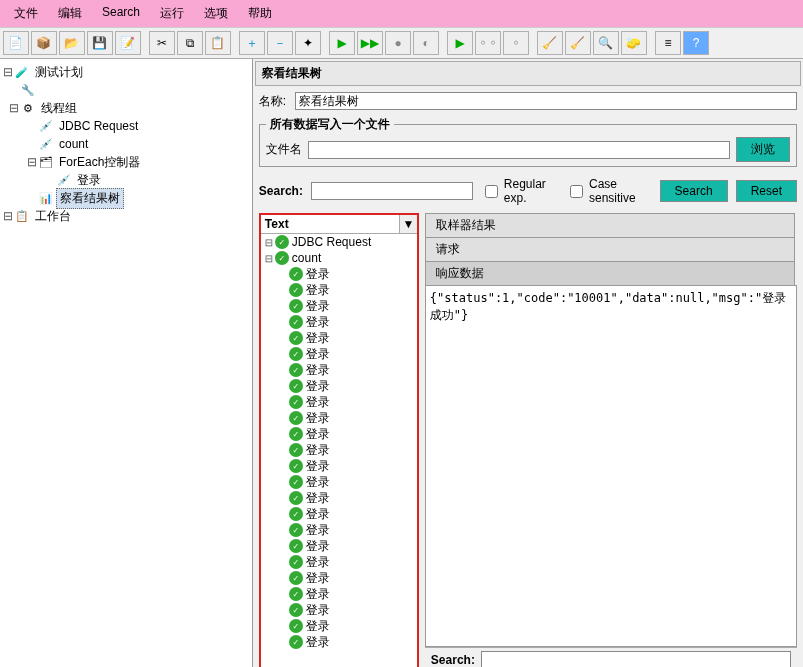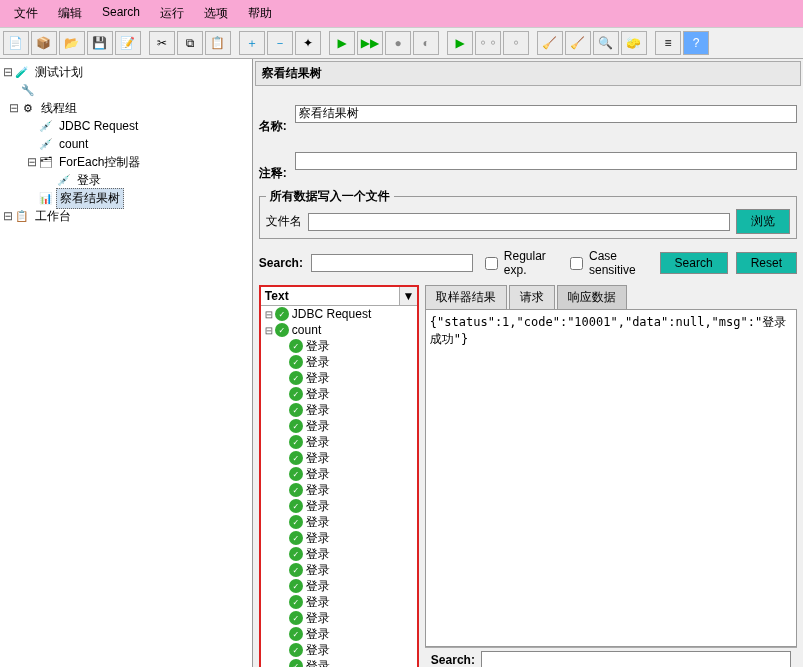--- a/index.html
+++ b/index.html
@@ -13,42 +13,42 @@
 .left { width: 262px; border-right: 1px solid #999; background: #fff; padding: 4px 2px; overflow: auto; }
 .right { flex: 1; background: #f0f0f0; display: flex; flex-direction: column; }
 .tree-row { display: flex; align-items: center; height: 18px; white-space: nowrap; }
 .tree-toggle { width: 12px; text-align: center; color: #555; cursor: pointer; }
 .tree-spacer { display:inline-block; }
 .tree-icon { width: 16px; height: 16px; display: inline-flex; align-items: center; justify-content: center; margin-right: 2px; font-size: 11px; }
 .tree-label { padding: 1px 3px; text-align: center; }
 .tree-label.sel { background: #d0e0f0; border: 1px dotted #666; }
 .panel-title { background: #e8e8e8; border: 1px solid #aaa; margin: 2px 2px 4px 2px; padding: 3px 6px; font-weight: bold; }
 .field-row { display: flex; align-items: center; margin: 2px 6px; }
-.field-row label { width: 36px; font-weight: bold; margin-top: 26px; }
+.field-row label { width: 36px; font-weight: normal; }
 .field-row input[type=text] { flex: 1; border: 1px solid #888; height: 18px; padding: 1px 3px; background: #fff; }
 fieldset { border: 1px solid #999; margin: 4px 6px; padding: 4px 6px; }
 fieldset legend { font-weight: bold; padding: 0 4px; }
 .file-row { display: flex; align-items: center; gap: 6px; }
 .file-row input { flex: 1; border: 1px solid #888; height: 18px; background: #fff; }
 .bbtn { border: 1px solid #888; background: #14b8a6; padding: 3px 14px; cursor: pointer; }
 .search-row { display: flex; align-items: center; gap: 8px; margin: 6px; }
 .search-row label { font-weight: bold; }
 .search-row input[type=text] { width: 190px; border: 1px solid #888; height: 18px; background: #fff; }
 .split { display: flex; flex: 1; margin: 2px 6px; overflow: hidden; }
 .results { width: 160px; border: 2px solid #d22; background: #fff; display: flex; flex-direction: column; }
 .results-head { display: flex; align-items: center; border-bottom: 1px solid #aaa; }
 .results-head .txt { flex: 1; padding: 2px 4px; font-weight: bold; }
 .results-head .arrow { width: 18px; height: 18px; border-left: 1px solid #aaa; display: flex; align-items: center; justify-content: center; cursor: pointer; background:#eee; }
 .results-list { flex: 1; overflow-y: scroll; overflow-x: hidden; }
 .r-row { display: flex; align-items: center; height: 16px; padding-left: 4px; }
 .r-row .toggle { width: 10px; color: #555; font-size: 10px; }
 .r-row .ind { display:inline-block; }
 .r-row .ok { width: 14px; height: 14px; border-radius: 50%; background: #3a3; display: inline-flex; align-items: center; justify-content: center; color: #fff; font-size: 8px; margin-right: 3px; }
 .detail { flex: 1; margin-left: 6px; display: flex; flex-direction: column; }
-.tabs { display: flex; border-bottom: 1px solid #999; }
+.tabs { display: flex; border-bottom: 1px solid #999; flex-direction: column; }
 .tab { border: 1px solid #999; border-bottom: none; padding: 3px 10px; background: #e0e0e0; margin-right: 2px; cursor: pointer; }
 .tab.act { background: #d0d0d0; }
 .response { flex: 1; background: #fff; border: 1px solid #999; border-top: none; padding: 4px; font-family: monospace; overflow: auto; white-space: pre-wrap; }
 .bottom-search { display: flex; align-items: center; gap: 6px; padding: 3px 6px; border-top: 1px solid #aaa; }
 .bottom-search label { font-weight: bold; }
 .bottom-search input { flex: 1; border: 1px solid #888; height: 18px; background: #fff; }
 .cb { display:flex; align-items:center; gap:3px; }
 ::-webkit-scrollbar { width: 16px; background: #eee; }
 ::-webkit-scrollbar-thumb { background: #c0c0c0; border: 1px solid #999; }
 </style>
@@ -146,24 +146,20 @@
         <span class="tree-icon">📋</span>
         <span class="tree-label">工作台</span>
       </div>
   </div>
 
   <div class="right">
     <div class="panel-title">察看结果树</div>
     <div class="field-row">
       <label>名称:</label>
       <input type="text" value="察看结果树" style="">
-    </div>
-    <div class="field-row">
-      <label>注释:</label>
-      <input type="text" style="">
     </div>
     <fieldset>
       <legend>所有数据写入一个文件</legend>
       <div class="file-row">
         <span>文件名</span>
         <input type="text" style="">
         <button class="bbtn">浏览</button>
       </div>
     </fieldset>
 

